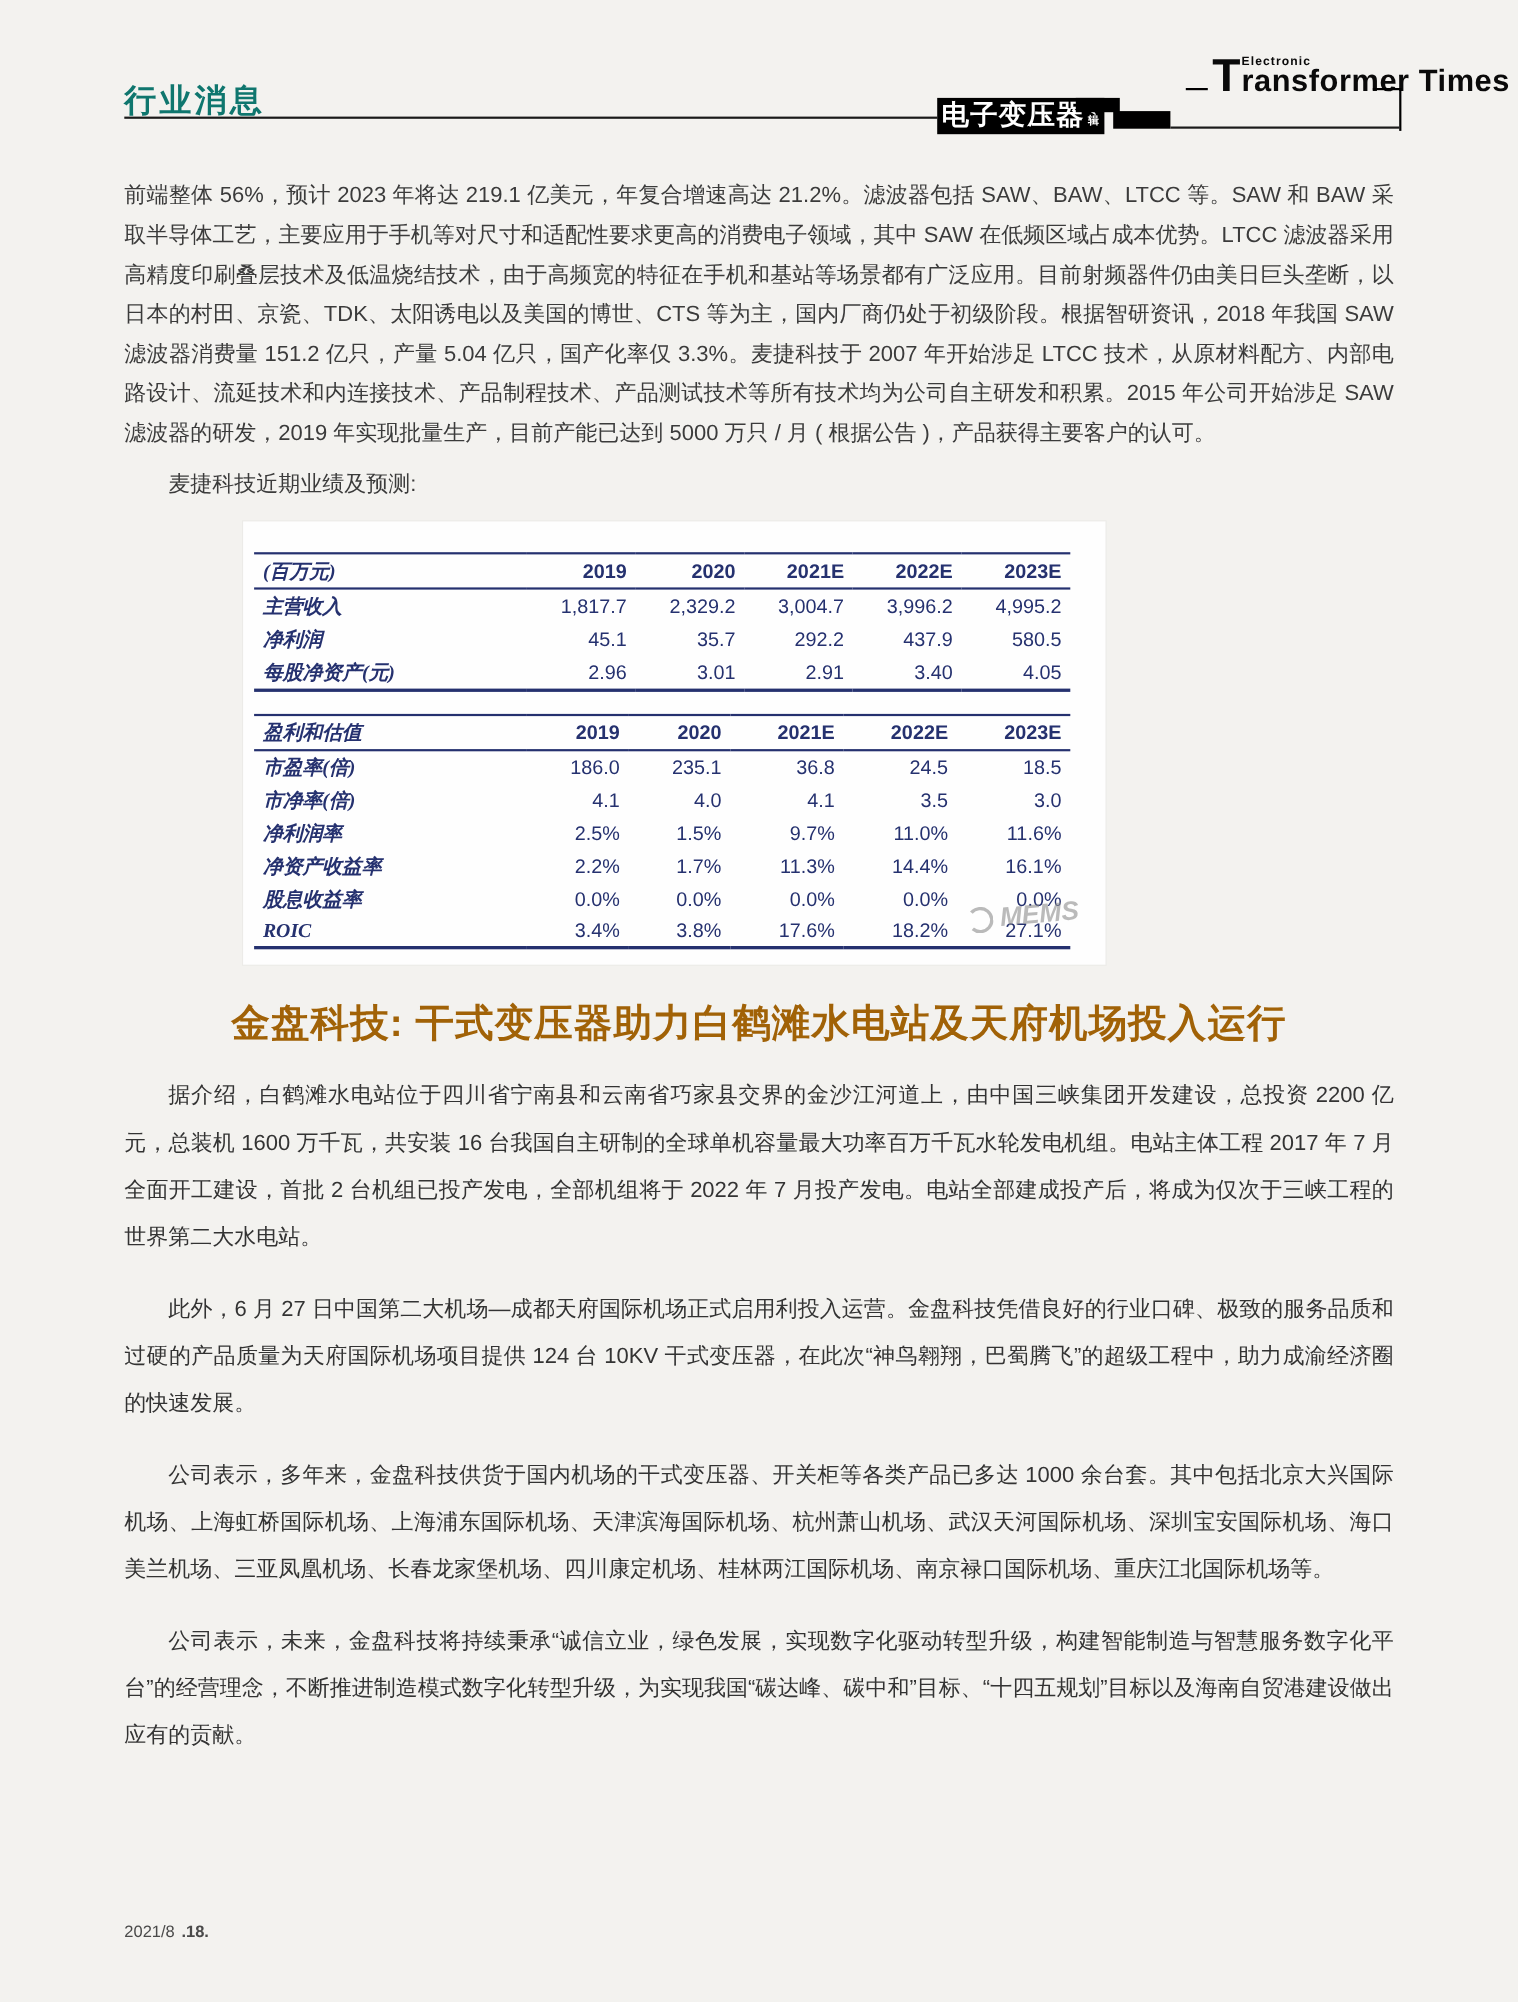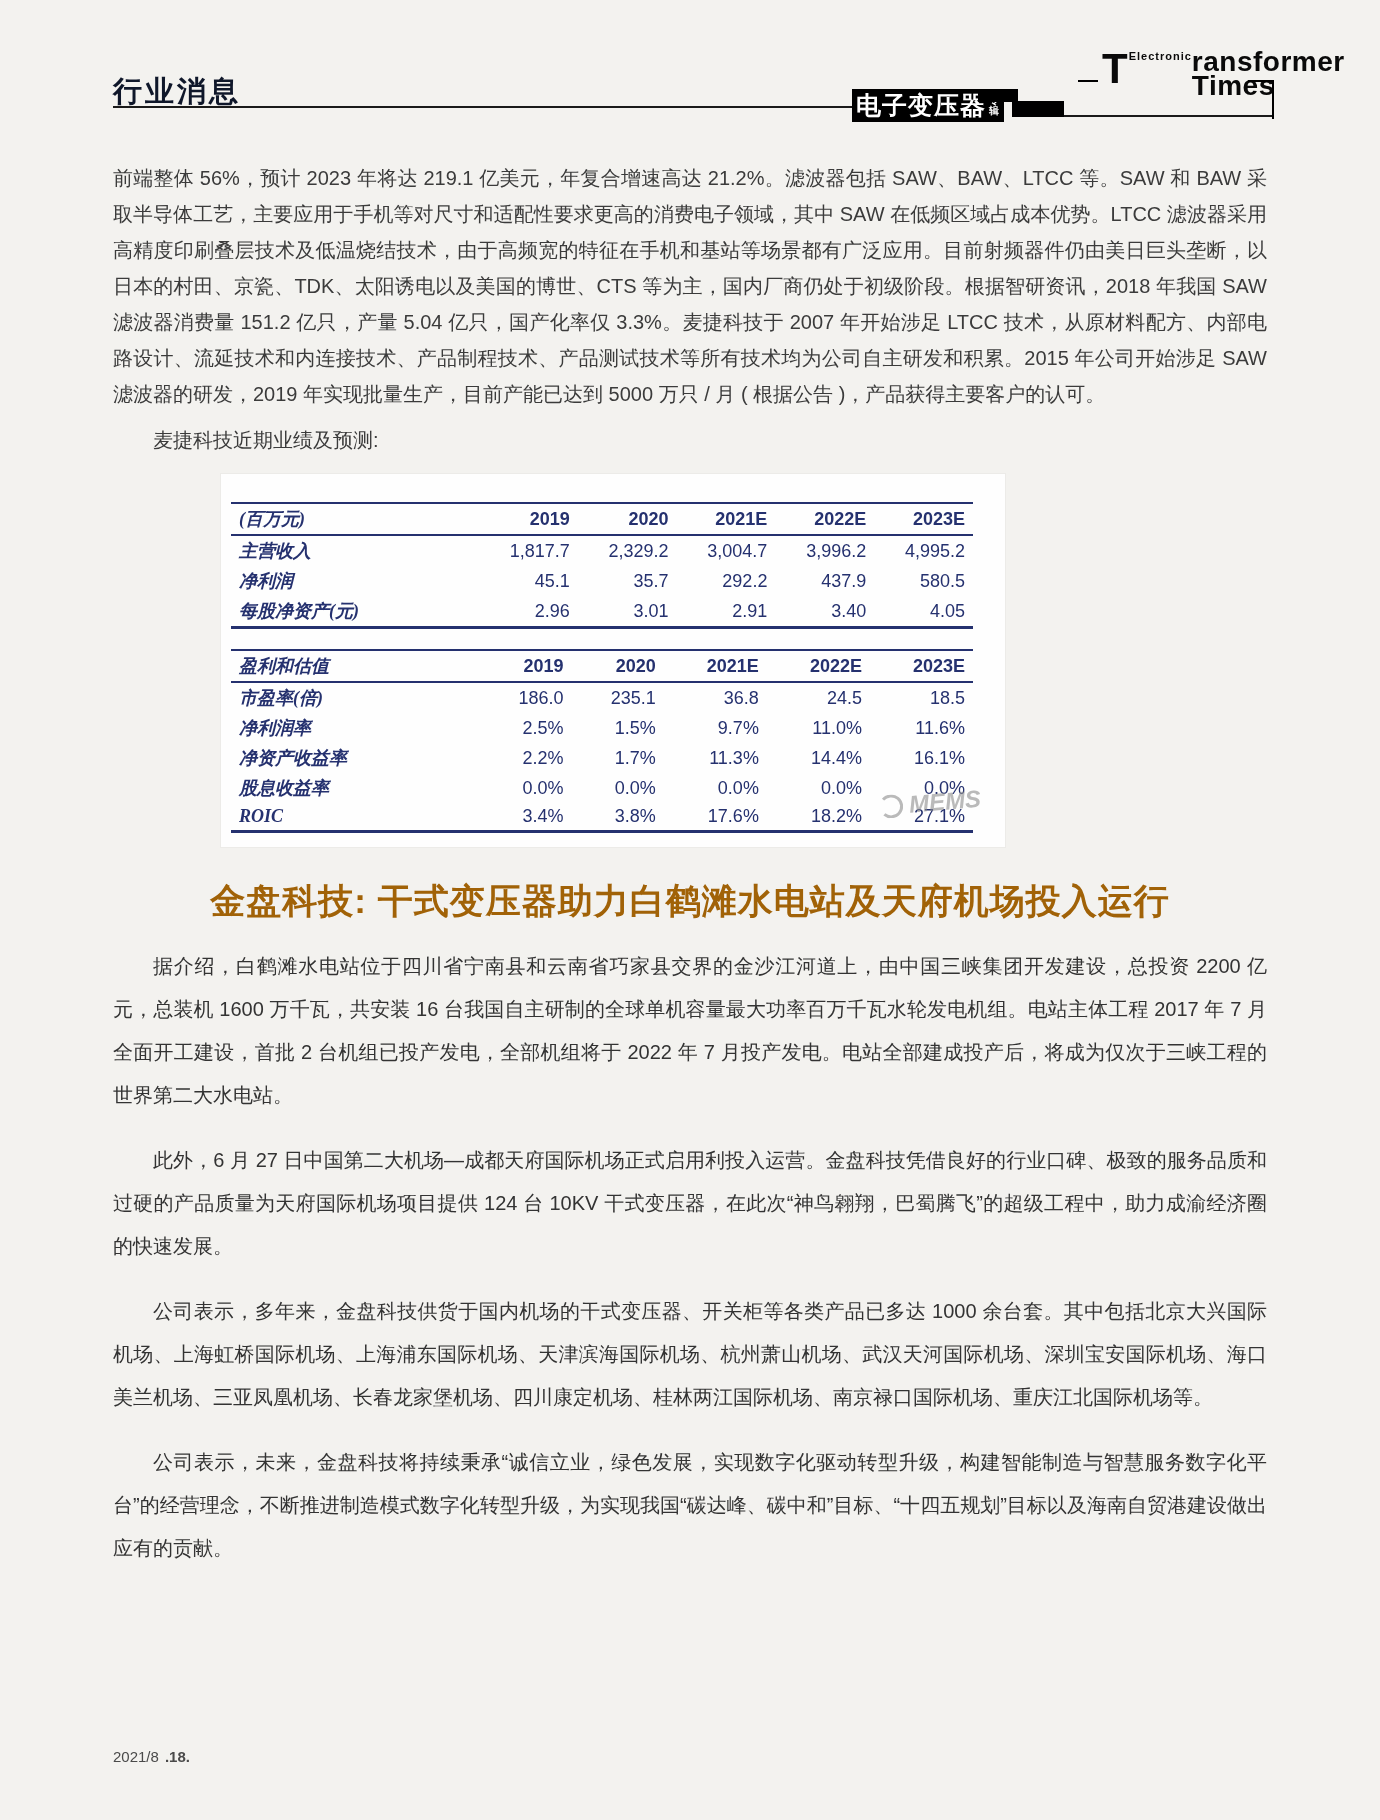--- a/index.html
+++ b/index.html
@@ -1,36 +1,36 @@
 <!DOCTYPE html>
 <html><head>
 <meta charset="utf-8">
 <style>
   html,body{margin:0;padding:0;background:#e6e5e2;}
   .page{position:relative;width:1380px;height:1820px;background:#f3f2ef;overflow:hidden;
         font-family:"Liberation Sans","DejaVu Sans",sans-serif;color:#333;}
 
   
   .section-title{position:absolute;left:113px;top:72px;font-size:29px;font-weight:900;
-                 letter-spacing:3px;color:#0f172a;}
+                 letter-spacing:3px;color:#0f766e;}
   .header-rule{position:absolute;left:113px;top:106px;width:739px;height:2px;background:#1a1a1a;}
   .brand-box{position:absolute;left:852px;top:89px;height:33px;background:#000;color:#fff;
              display:flex;align-items:center;padding:0 3px 0 4px;}
   .brand-label{font-size:25px;font-weight:900;letter-spacing:1px;line-height:1;}
   .brand-suffix{display:inline-block;width:12px;font-size:10px;line-height:10px;
                 word-break:break-all;margin-left:3px;font-weight:700;}
   .brand-step1{position:absolute;left:978px;top:89px;width:40px;height:13px;background:#000;}
   .brand-step2{position:absolute;left:1012px;top:101px;width:52px;height:16px;background:#000;}
   .header-rule-right{position:absolute;left:1064px;top:115px;width:208px;height:2px;background:#1a1a1a;}
   .ett-bracket{position:absolute;left:1248px;top:80px;width:24px;height:37px;
                border-top:2px solid #000;border-right:2px solid #000;}
   .ett-dash{position:absolute;left:1078px;top:80px;width:20px;height:2px;background:#000;}
   .ett{position:absolute;left:1102px;top:50px;display:flex;align-items:flex-start;color:#0a0a0a;}
   .ett-t{font-size:42px;line-height:38px;font-weight:900;}
-  .ett-col{display:flex;flex-direction:row;margin-left:1px;}
+  .ett-col{display:flex;flex-direction:column;margin-left:1px;}
   .ett-small{font-size:11px;font-weight:700;letter-spacing:1px;line-height:12px;}
   .ett-rest{font-size:28px;font-weight:900;line-height:24px;letter-spacing:0.5px;}
 
   
   .content{position:absolute;left:113px;top:160px;width:1154px;}
   .para{font-size:20px;line-height:36px;text-align:justify;color:#3b3b3b;margin:0;}
   .para.indent{text-indent:2em;}
   .table-caption{margin-top:10px;}
 
   
@@ -147,20 +147,28 @@
           <tbody>
             <tr>
               <td>市盈率(倍)</td>
               <td>186.0</td>
               <td>235.1</td>
               <td>36.8</td>
               <td>24.5</td>
               <td>18.5</td>
             </tr>
             <tr>
+              <td>市净率(倍)</td>
+              <td>4.1</td>
+              <td>4.0</td>
+              <td>4.1</td>
+              <td>3.5</td>
+              <td>3.0</td>
+            </tr>
+            <tr>
               <td>净利润率</td>
               <td>2.5%</td>
               <td>1.5%</td>
               <td>9.7%</td>
               <td>11.0%</td>
               <td>11.6%</td>
             </tr>
             <tr>
               <td>净资产收益率</td>
               <td>2.2%</td>

